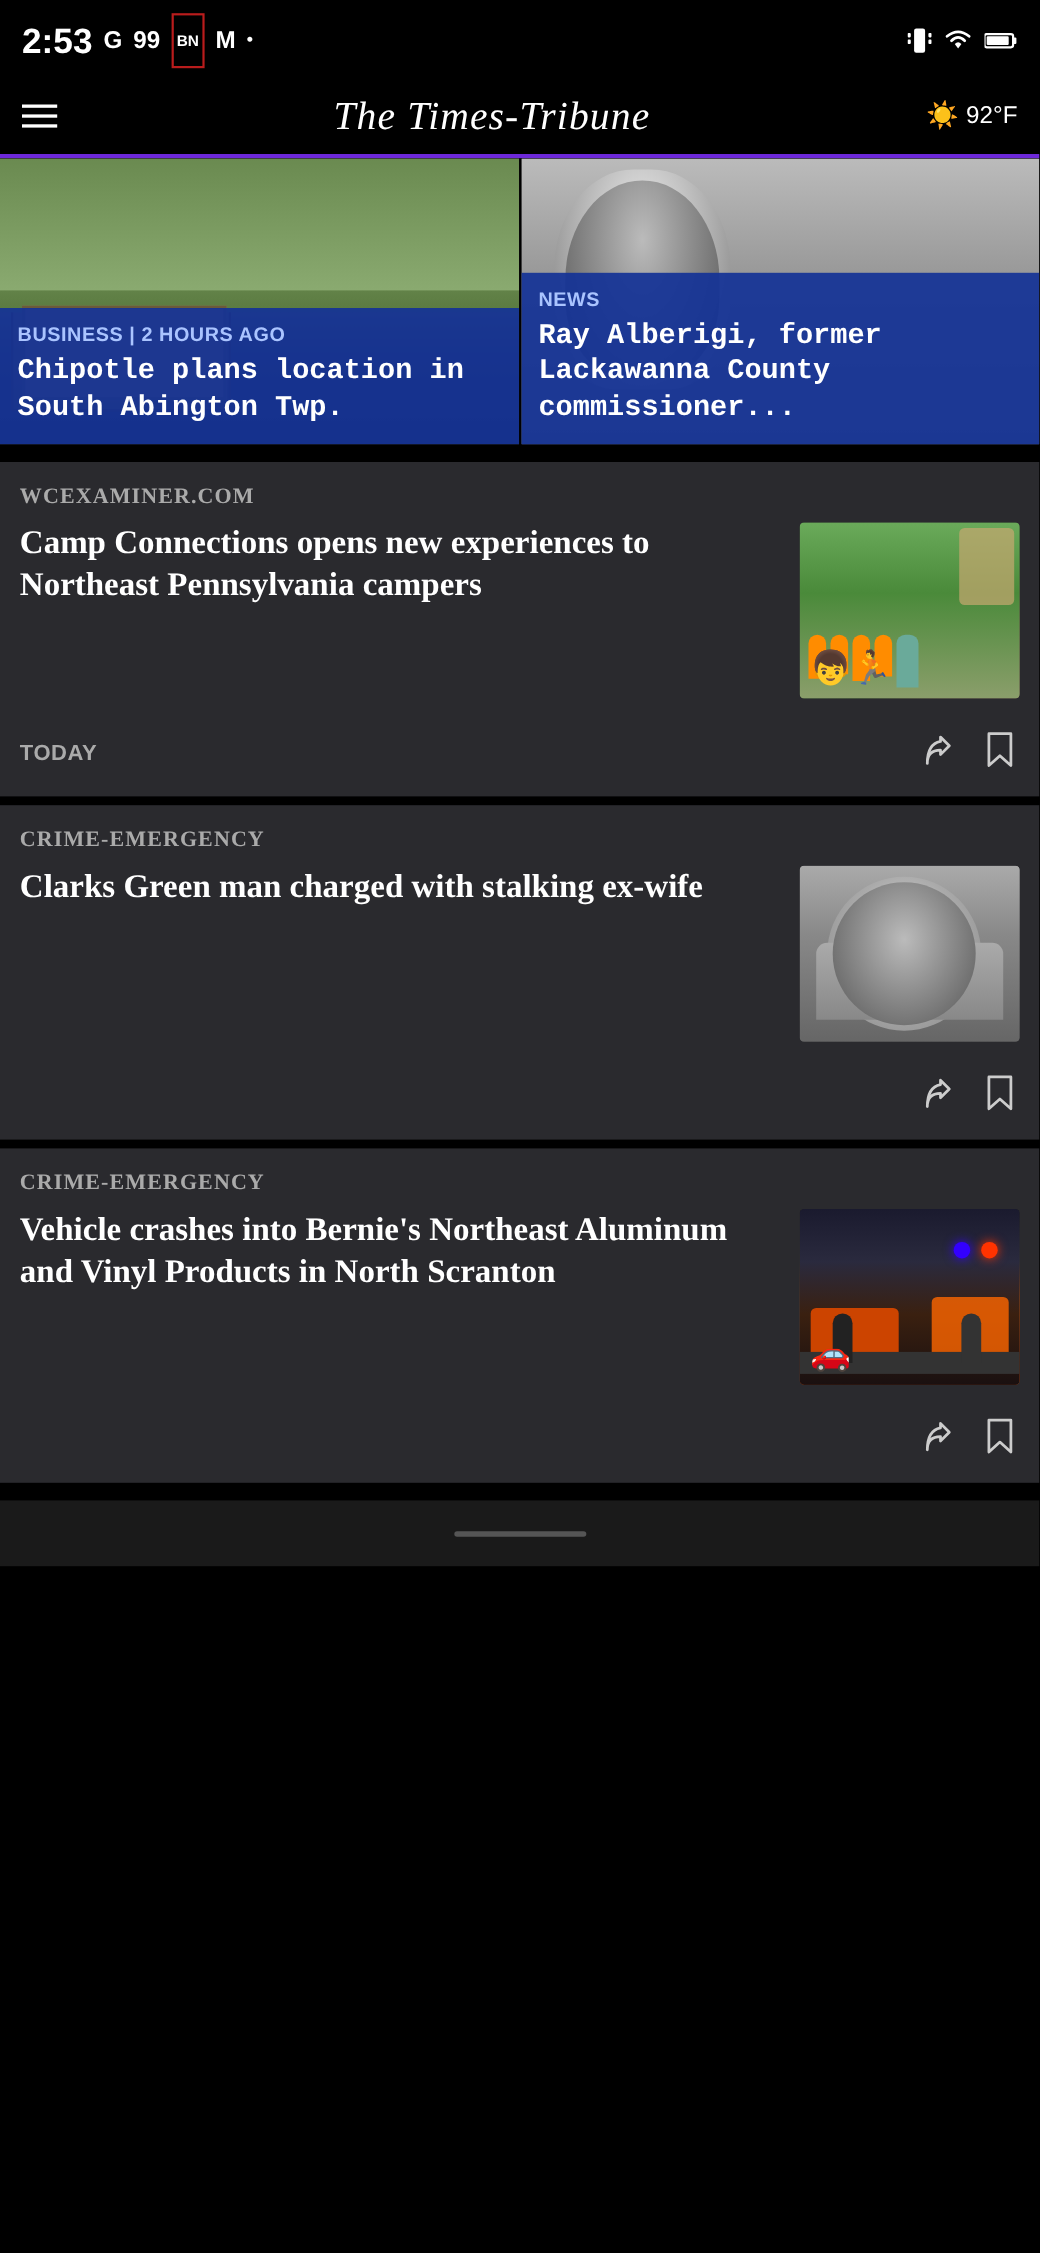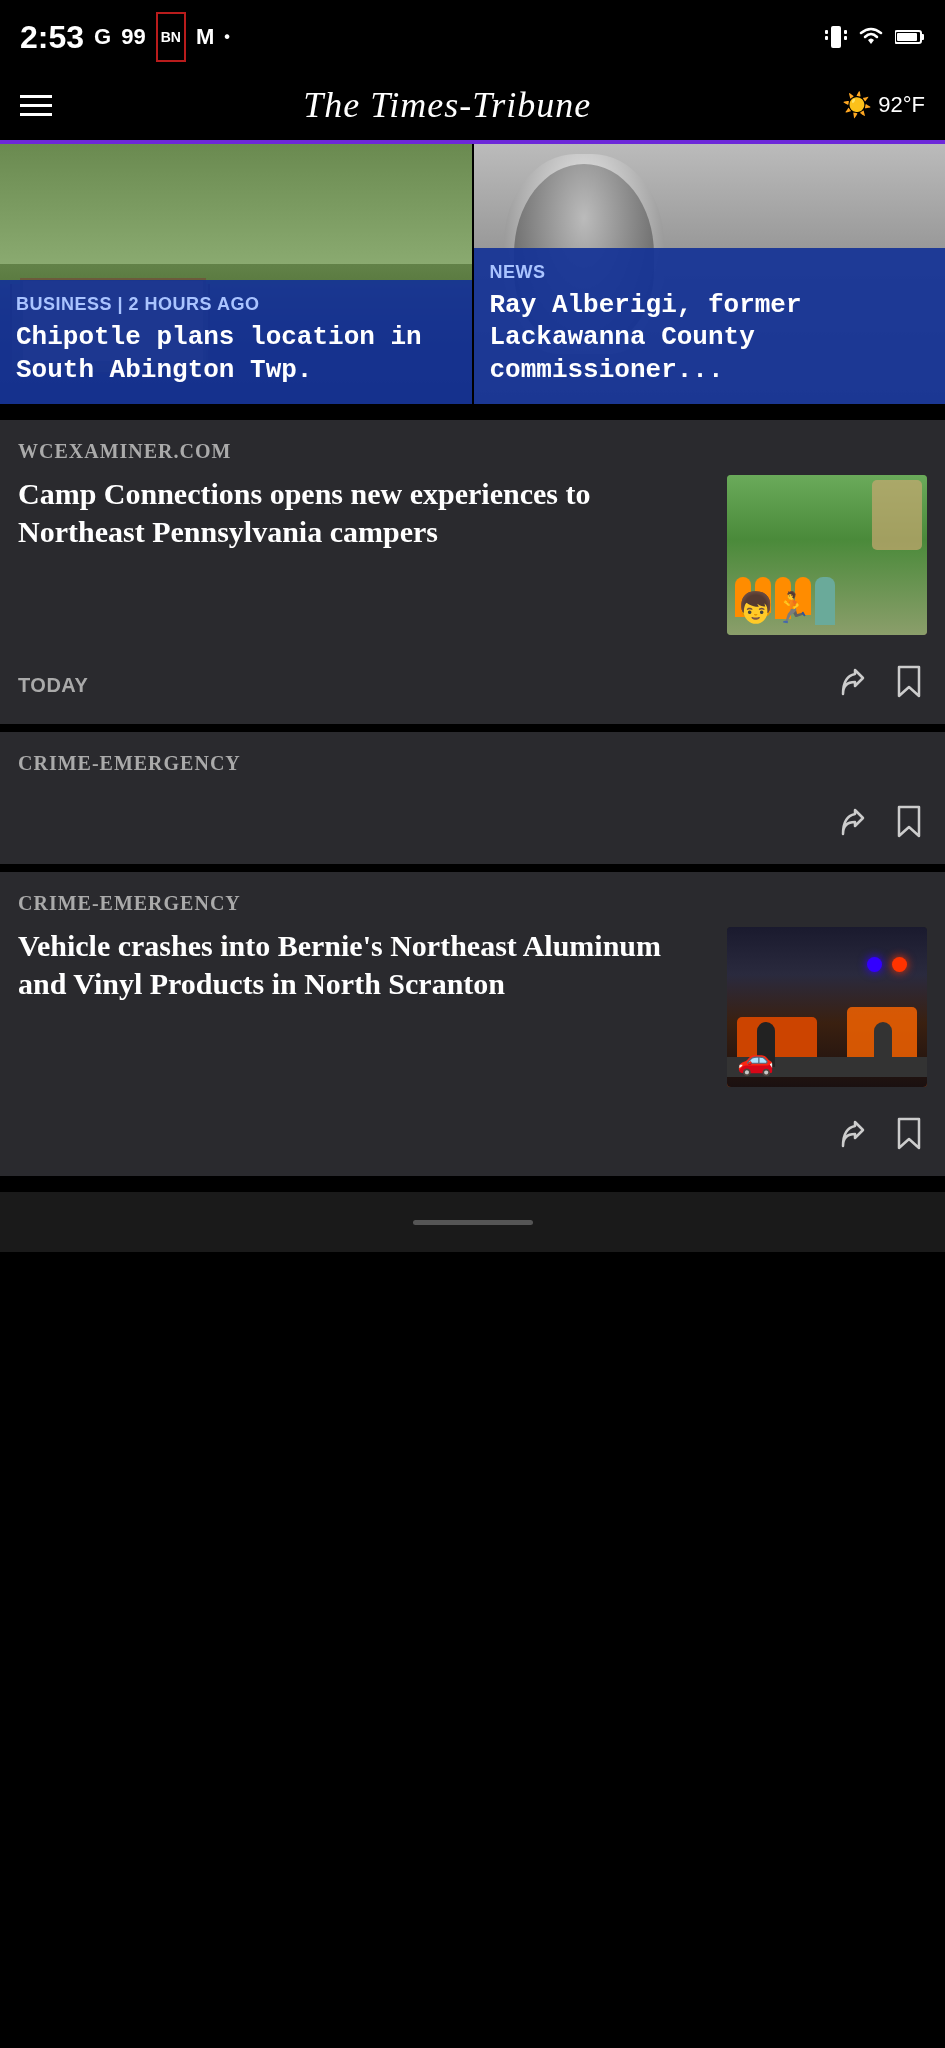--- a/index.html
+++ b/index.html
@@ -398,20 +398,33 @@
           <svg width="28" height="34" viewBox="0 0 28 34" fill="none" stroke="#ccc" stroke-width="2.5" stroke-linecap="round" stroke-linejoin="round">
             <path d="M4 2 L24 2 L24 31 L14 22 L4 31 Z"></path>
           </svg>
         </button>
       </div>
     </div>
   </div>
 
   <div class="news-card">
     <div class="news-card-source">CRIME-EMERGENCY</div>
+    <div class="news-card-body">
+      <div class="news-card-text">
+        <div class="news-card-headline">Clarks Green man charged with stalking ex-wife</div>
+      </div>
+      <div class="news-thumb">
+        <div class="thumb-stalking">
+
+          <div style="position:absolute;top:0;left:0;right:0;bottom:0;background:linear-gradient(180deg,#aaa 0%,#888 40%,#666 100%);"></div>
+          <div style="position:absolute;top:10px;left:25px;width:140px;height:140px;background:radial-gradient(ellipse at 50% 40%,#ddd 0%,#aaa 50%,#888 100%);border-radius:50%;"></div>
+          <div style="position:absolute;top:70px;left:15px;right:15px;height:70px;background:linear-gradient(180deg,#aaa,#888);border-radius:10px 10px 0 0;"></div>
+        </div>
+      </div>
+    </div>
     <div class="news-card-footer">
       <span class="news-card-date"></span>
       <div class="news-card-actions">
         <button class="action-btn" aria-label="Share">
           <svg width="32" height="32" viewBox="0 0 32 32" fill="none" stroke="#ccc" stroke-width="2.5" stroke-linecap="round" stroke-linejoin="round">
             <path d="M20 8 L20 4 L28 12 L20 20 L20 16 C12 16 8 20 8 28 C8 20 10 10 20 8 Z"></path>
           </svg>
         </button>
         <button class="action-btn" aria-label="Bookmark">
           <svg width="28" height="34" viewBox="0 0 28 34" fill="none" stroke="#ccc" stroke-width="2.5" stroke-linecap="round" stroke-linejoin="round">

